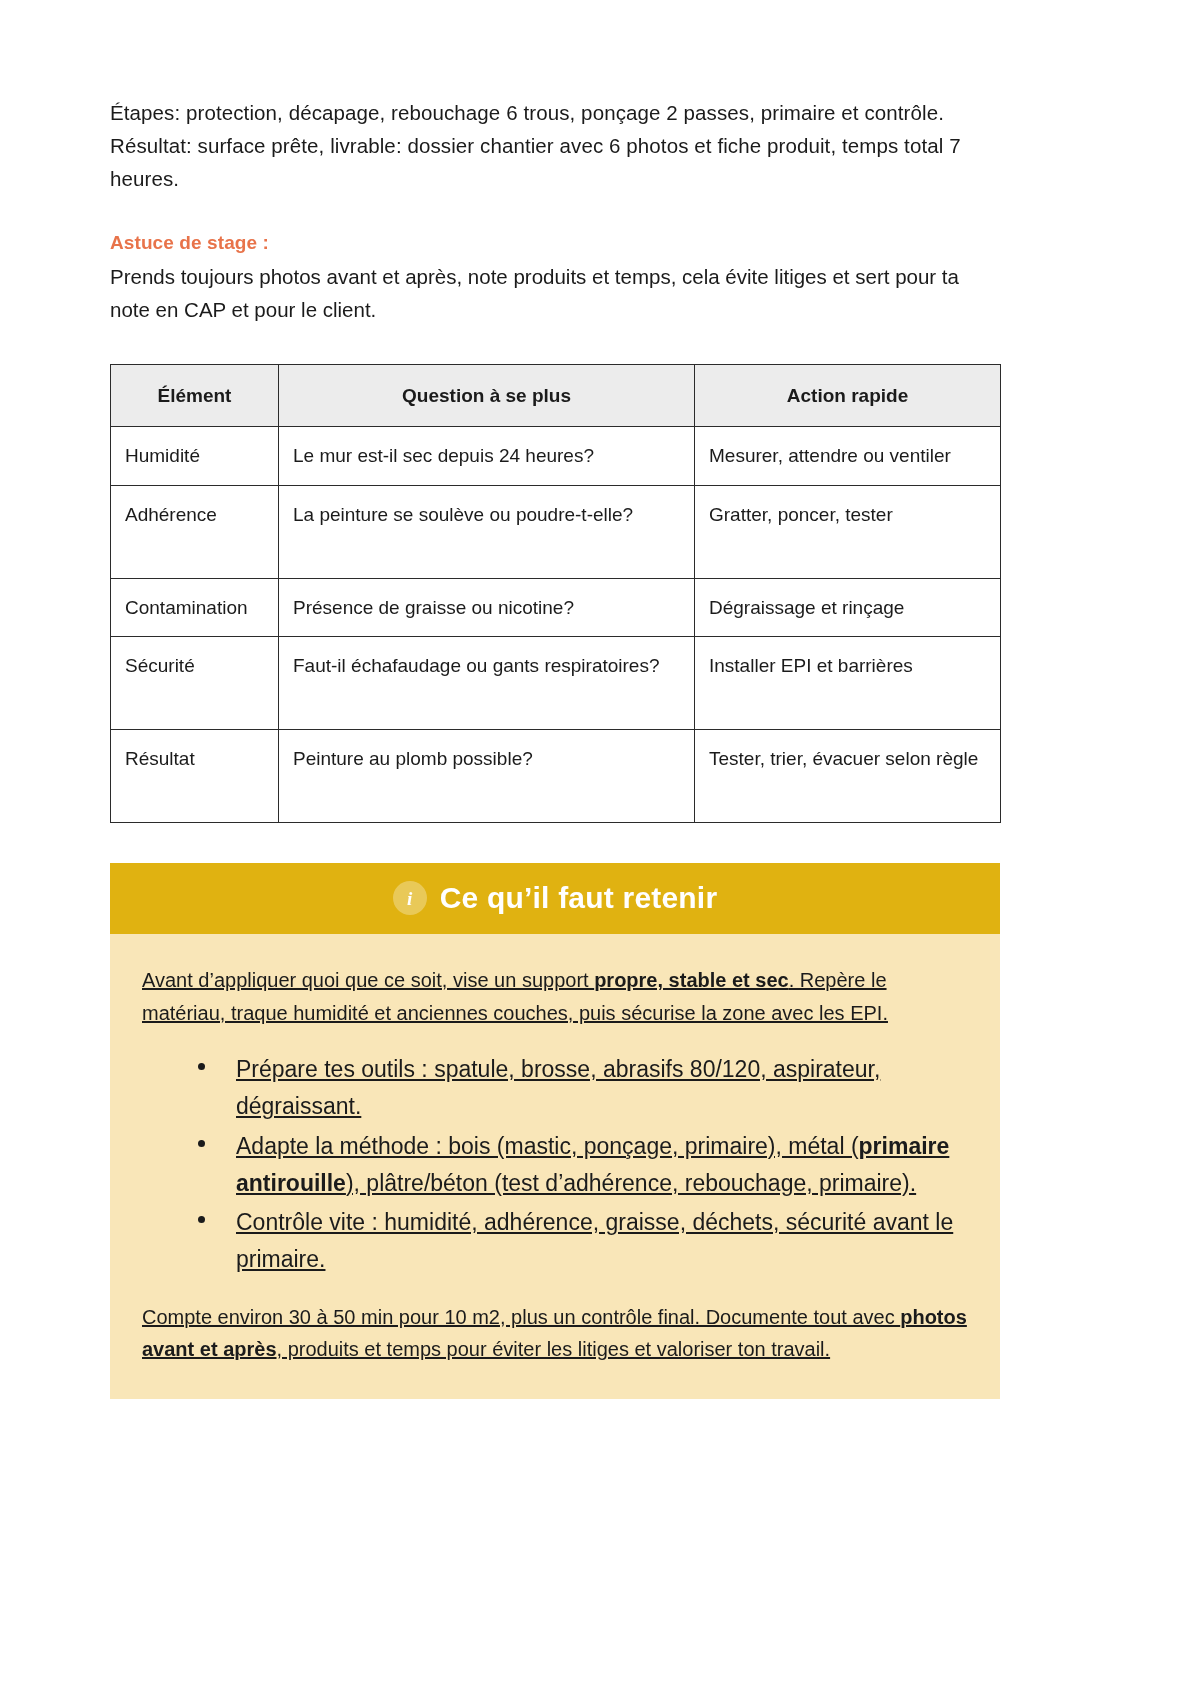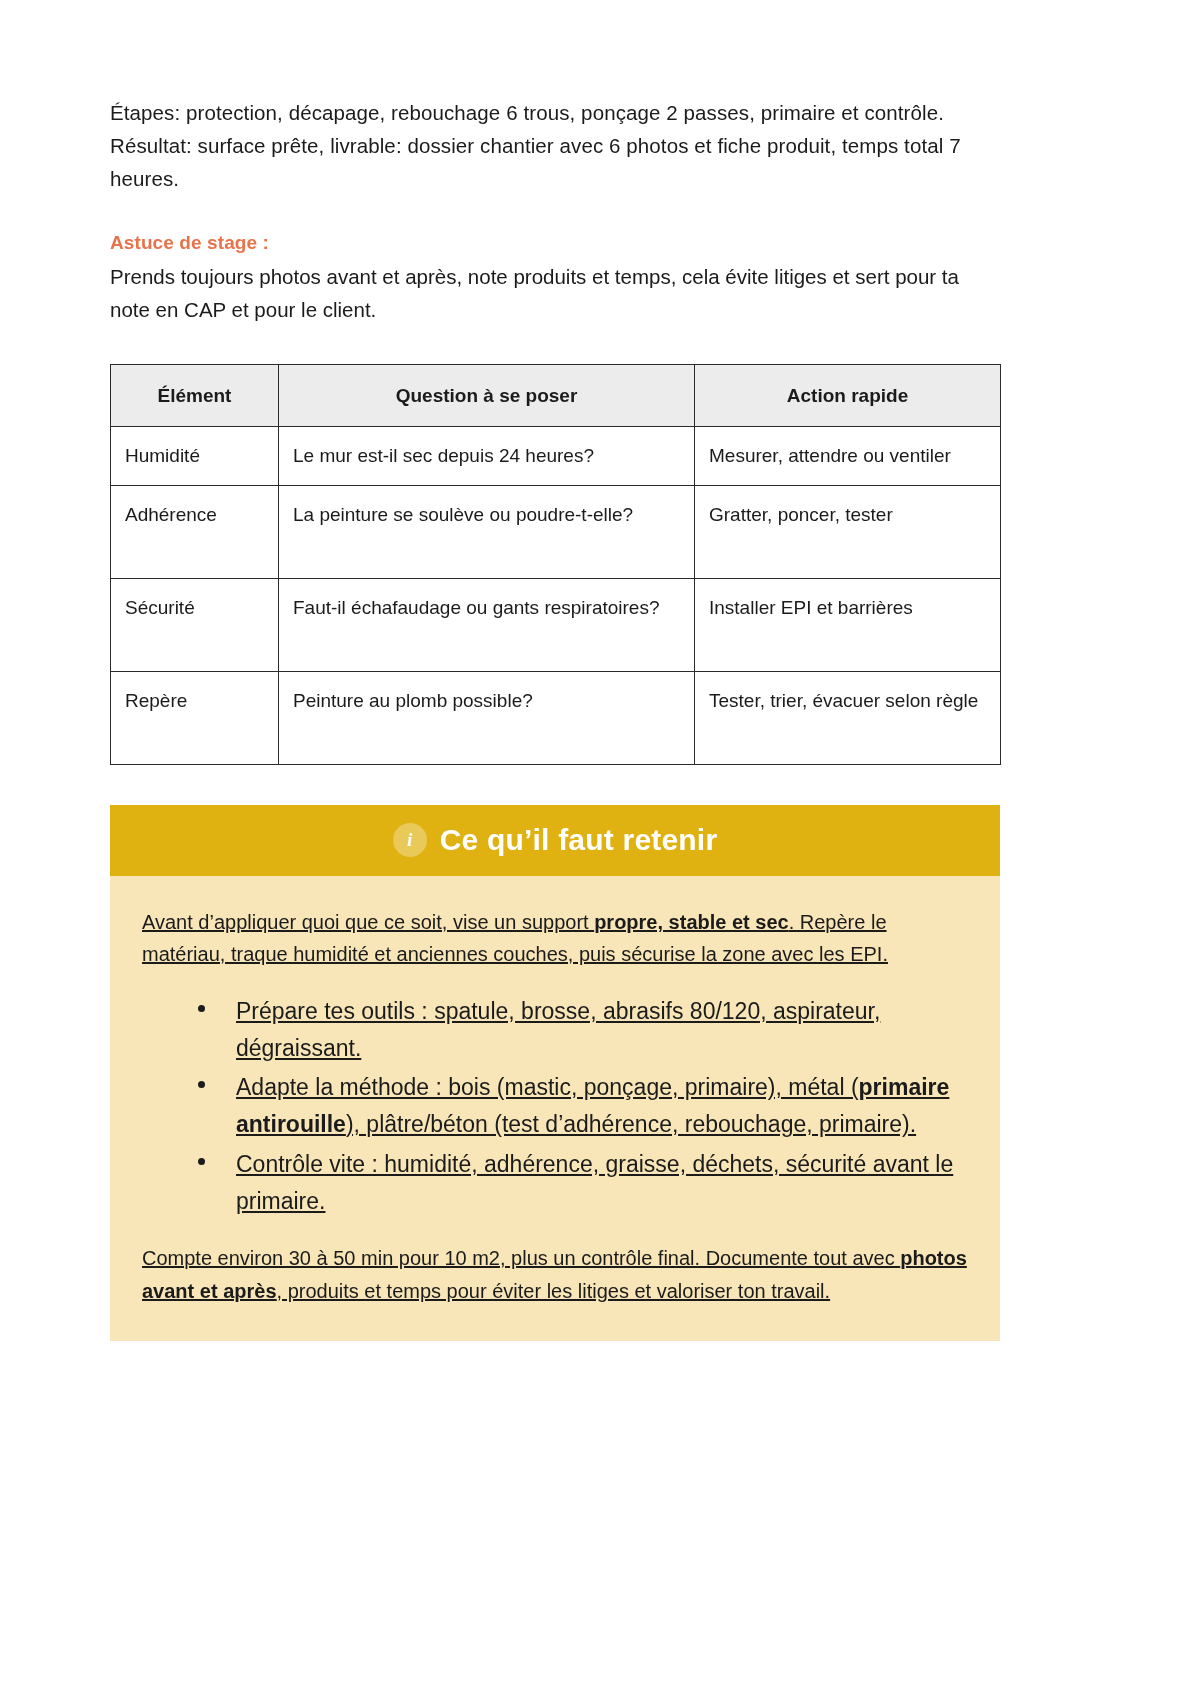--- a/index.html
+++ b/index.html
@@ -170,42 +170,47 @@
 
   <table class="check-table">
     <colgroup>
         <col class="c1">
         <col class="c2">
         <col class="c3">
       </colgroup>
     <thead>
       <tr>
         <th>Élément</th>
-        <th>Question à se poser</th>
+        <th>Question à se plus</th>
         <th>Action rapide</th>
       </tr>
     </thead>
     <tbody>
       <tr>
         <td>Humidité</td>
         <td>Le mur est-il sec depuis 24 heures?</td>
         <td>Mesurer, attendre ou ventiler</td>
       </tr>
       <tr>
         <td class="cell-tall">Adhérence</td>
         <td class="cell-tall">La peinture se soulève ou poudre-t-elle?</td>
         <td class="cell-tall">Gratter, poncer, tester</td>
       </tr>
       <tr>
+        <td>Contamination</td>
+        <td>Présence de graisse ou nicotine?</td>
+        <td>Dégraissage et rinçage</td>
+      </tr>
+      <tr>
         <td class="cell-tall">Sécurité</td>
         <td class="cell-tall">Faut-il échafaudage ou gants respiratoires?</td>
         <td class="cell-tall">Installer EPI et barrières</td>
       </tr>
       <tr>
-        <td class="cell-tall">Repère</td>
+        <td class="cell-tall">Résultat</td>
         <td class="cell-tall">Peinture au plomb possible?</td>
         <td class="cell-tall">Tester, trier, évacuer selon règle</td>
       </tr>
     </tbody>
   </table>
 
   <div class="callout">
     <div class="callout-header">
       <span class="info-icon">
         <span>i</span>

